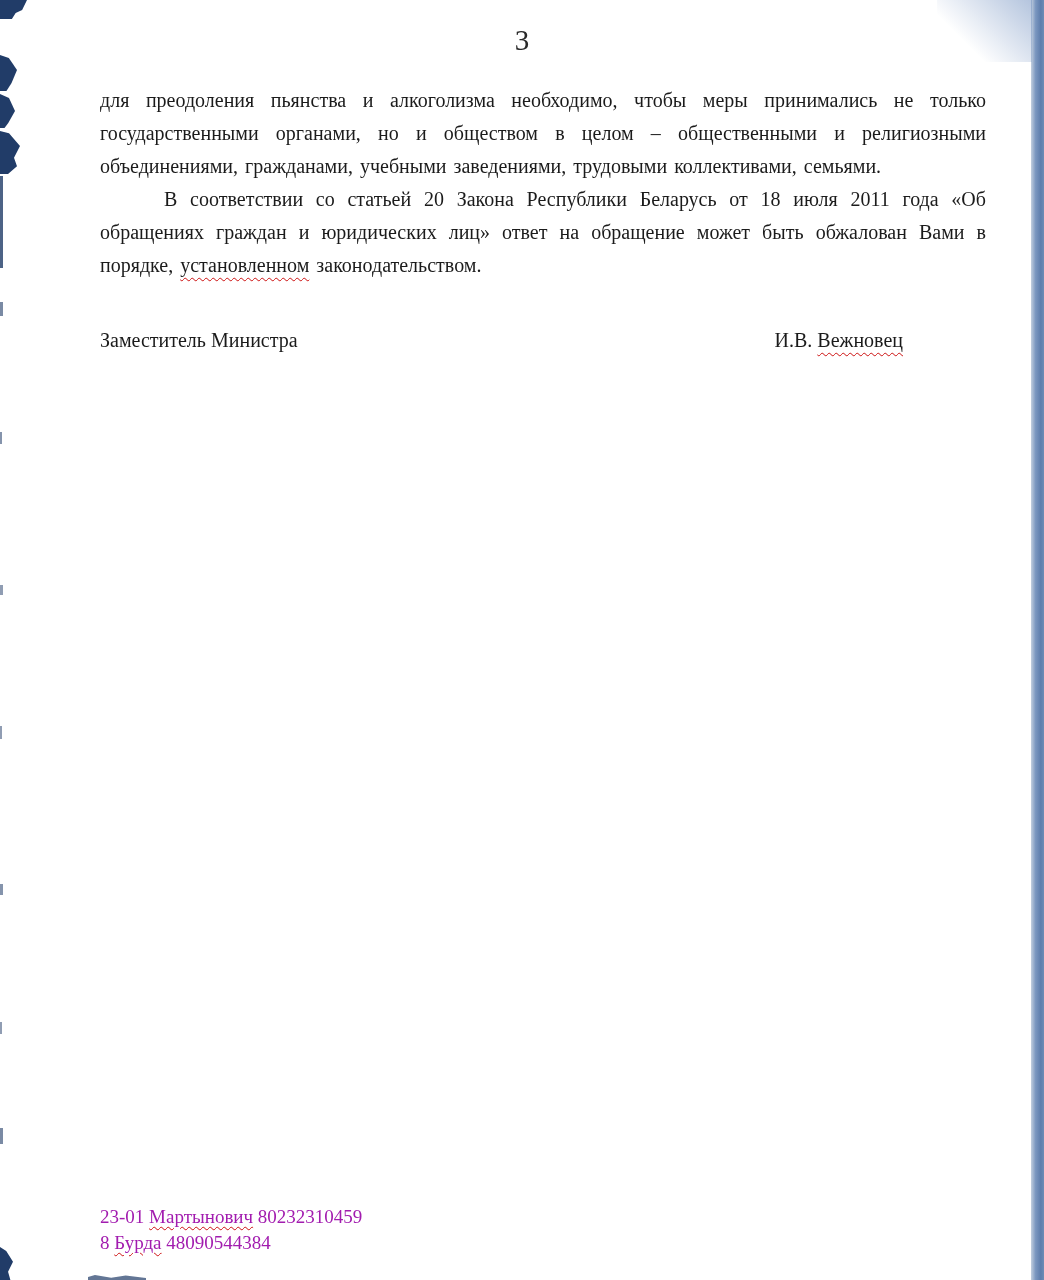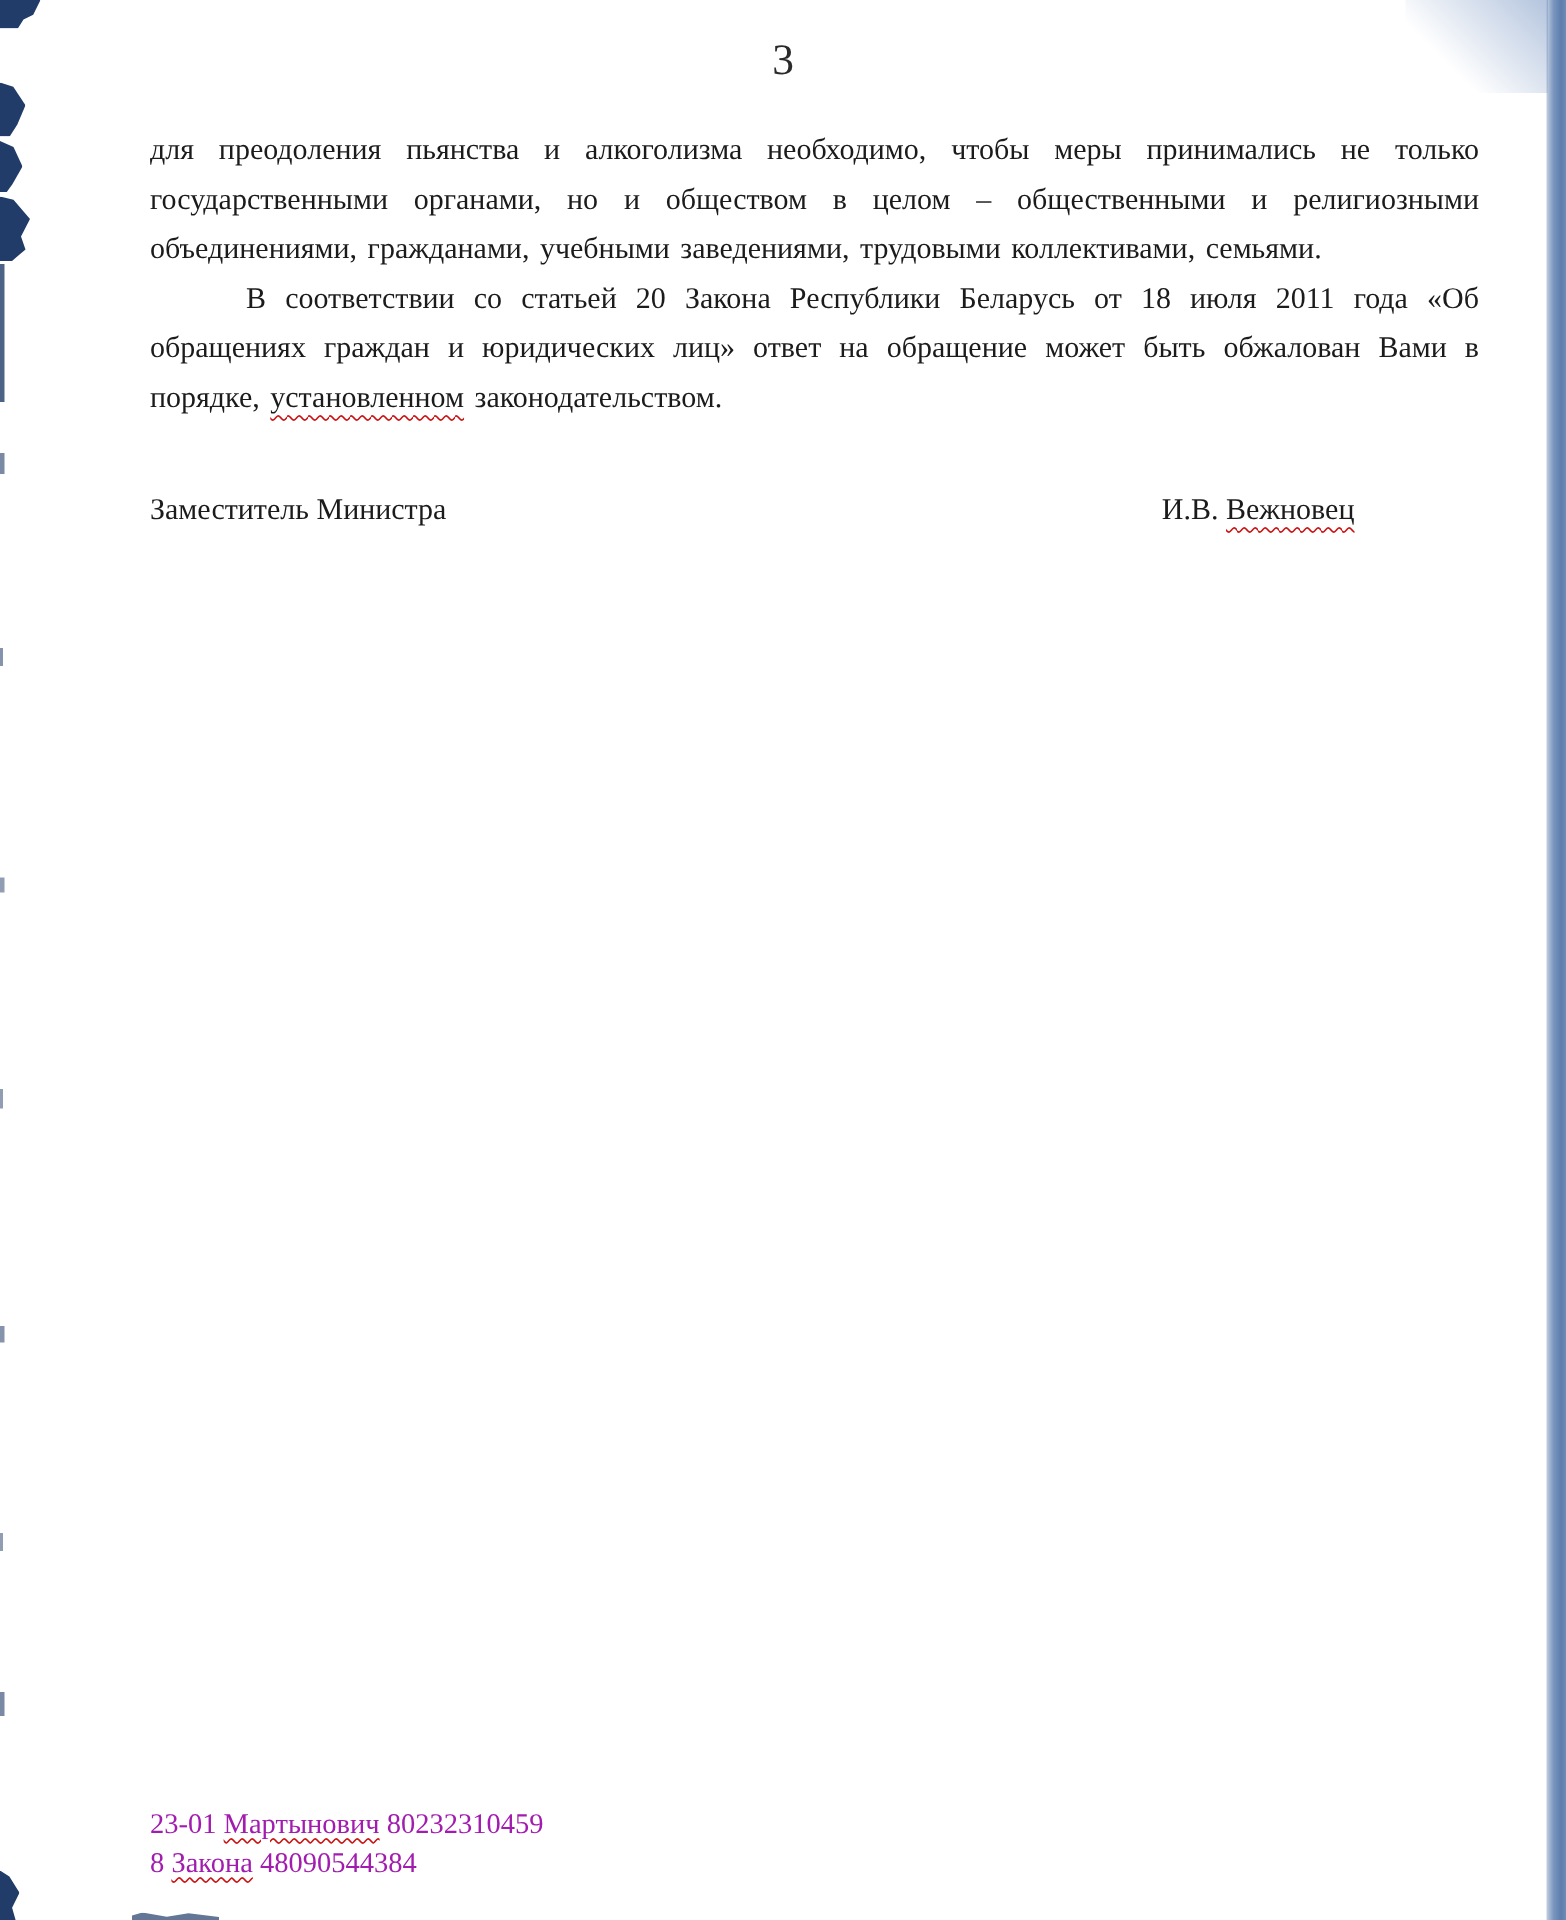--- a/index.html
+++ b/index.html
@@ -136,16 +136,16 @@
     <p class="para indent"><span>В соответствии со статьей 20 Закона Республики Беларусь от 18 июля 2011 года «Об обращениях граждан и юридических лиц» ответ на обращение может быть обжалован Вами в порядке,</span> <span class="sic">установленном</span> <span>законодательством.</span></p>
 
     <div class="sig-row">
       <span>Заместитель Министра</span>
       <span><span>И.В.</span> <span class="sic">Вежновец</span></span>
     </div>
   </div>
 
   <div class="footer">
     <div><span>23-01</span> <span class="sic">Мартынович</span> <span>80232310459</span></div>
-    <div><span>8</span> <span class="sic">Закона</span> <span>48090544384</span></div>
+    <div><span>8</span> <span class="sic">Бурда</span> <span>48090544384</span></div>
   </div>
 
 </div>
 
 </body></html>

